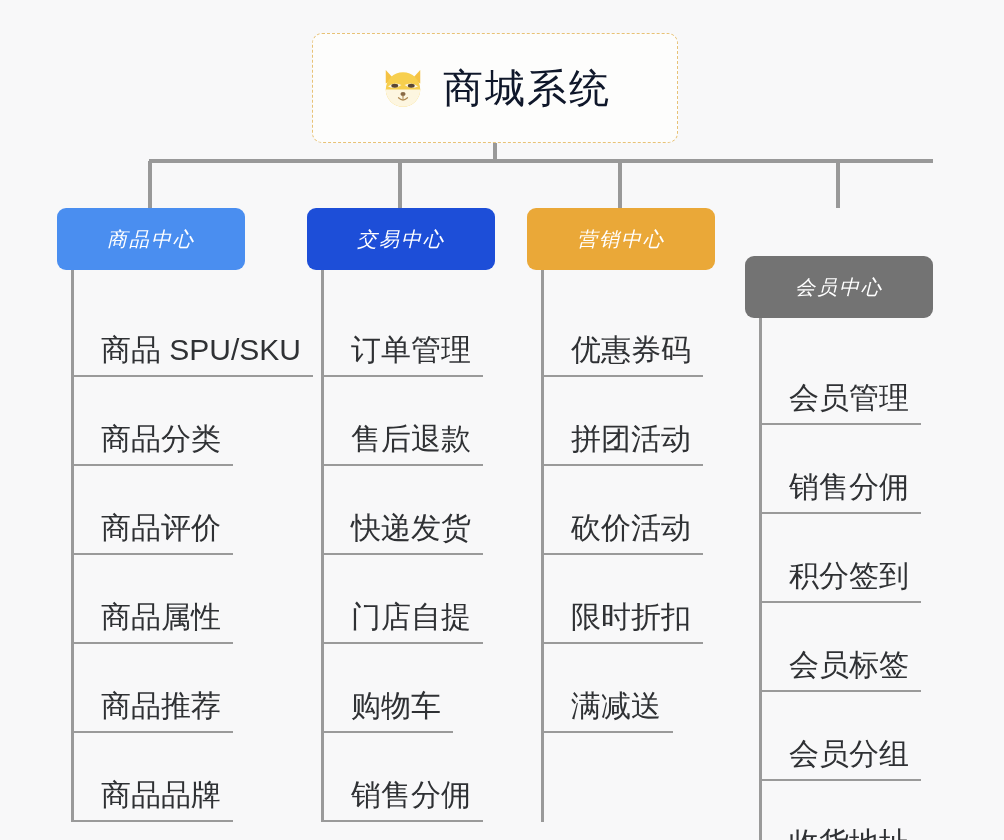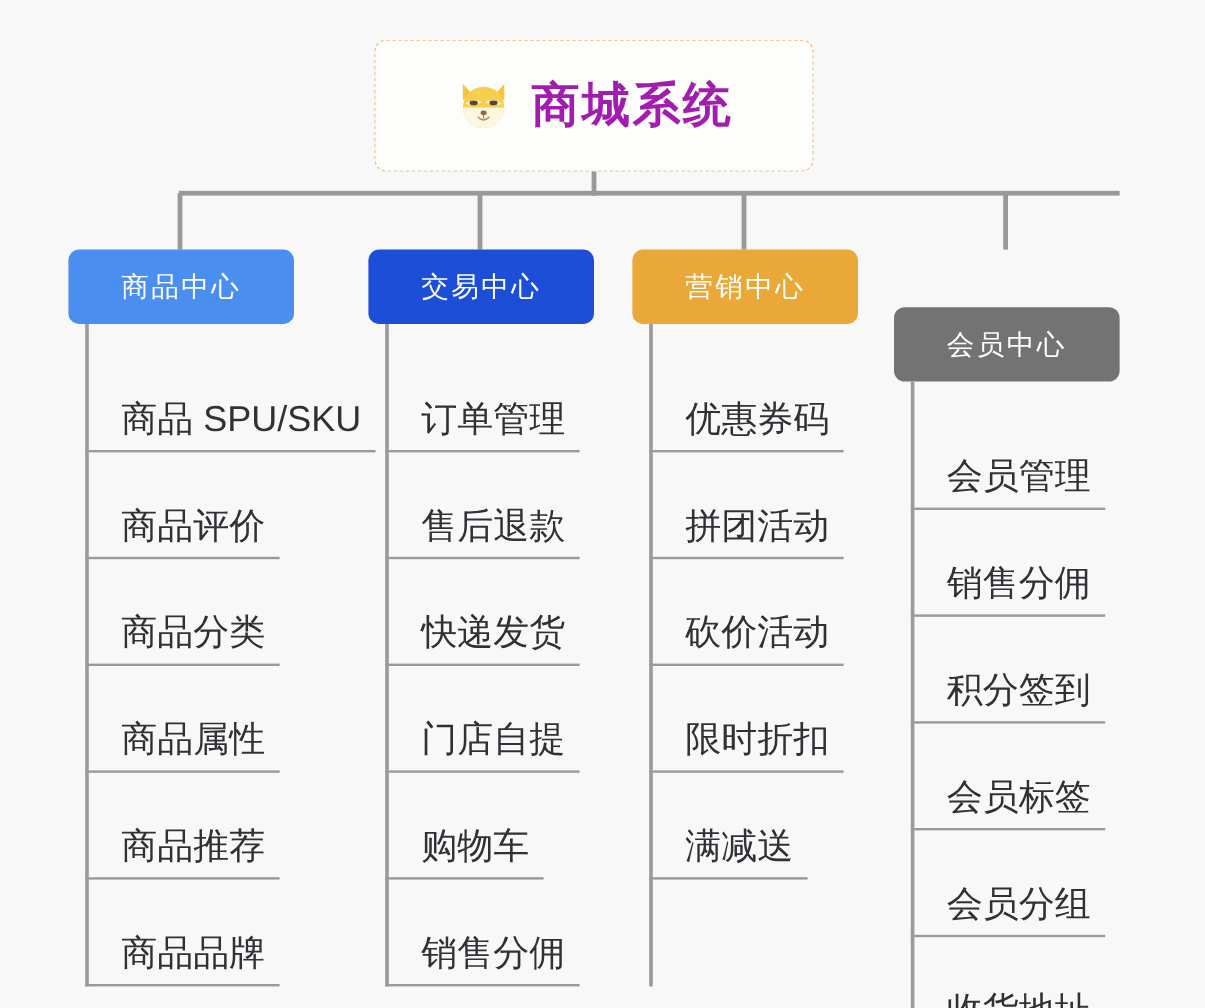--- a/index.html
+++ b/index.html
@@ -95,23 +95,24 @@
   .cat-header {
     position: relative;
     width: 100%;
     height: 62px;
     box-sizing: border-box;
     border-radius: 9px;
     display: flex;
     align-items: center;
     justify-content: center;
     color: #ffffff;
-    font-size: 23px;
+    font-size: 20px;
     letter-spacing: 2px;
     white-space: nowrap;
+    font-style: italic;
   }
 
   
   .children {
     position: relative;
     margin-top: 0;
     padding-top: 18px;
   }
   
   .spine {
@@ -152,41 +153,41 @@
       <circle cx="32" cy="34" r="23" fill="#f7cf4e"></circle>
       <path d="M32 57 A23 23 0 0 0 55 34 L9 34 A23 23 0 0 0 32 57 Z" fill="#fdf6e0"></path>
       <path d="M12 30 q8 -7 18 -2 q-8 6 -18 2 Z" fill="#fdf8e8"></path>
       <path d="M52 30 q-8 -7 -18 -2 q8 6 18 2 Z" fill="#fdf8e8"></path>
       <ellipse cx="21" cy="29" rx="4.6" ry="2.6" fill="#5a4632"></ellipse>
       <ellipse cx="43" cy="29" rx="4.6" ry="2.6" fill="#5a4632"></ellipse>
       <ellipse cx="32" cy="40" rx="3.4" ry="2.6" fill="#8a6a45"></ellipse>
       <path d="M26 45 q6 6 12 0" stroke="#b08b55" stroke-width="1.6" fill="none" stroke-linecap="round"></path>
       <path d="M32 43 L32 46" stroke="#b08b55" stroke-width="1.4" stroke-linecap="round"></path>
     </svg>
-    <span class="root-title" style="color: #a21caf; font-weight: bold;">商城系统</span>
+    <span class="root-title" style="color: #0f172a;">商城系统</span>
   </div>
 
   <div class="line line-v root-stub" style="background: rgb(153, 153, 153);"></div>
   <div class="line line-h bus" style="background: rgb(153, 153, 153);"></div>
 
   <div class="col col-0">
     <div class="col-drop" style="background: rgb(153, 153, 153);"></div>
     <div class="cat-header" style="background: rgb(74, 142, 240);">
       <span>商品中心</span>
     </div>
     <div class="children">
       <div class="spine" style="height: 552px;"></div>
       <div class="leaf">
           <span class="leaf-inner">商品 SPU/SKU</span>
         </div>
       <div class="leaf">
+          <span class="leaf-inner">商品分类</span>
+        </div>
+      <div class="leaf">
           <span class="leaf-inner">商品评价</span>
-        </div>
-      <div class="leaf">
-          <span class="leaf-inner">商品分类</span>
         </div>
       <div class="leaf">
           <span class="leaf-inner">商品属性</span>
         </div>
       <div class="leaf">
           <span class="leaf-inner">商品推荐</span>
         </div>
       <div class="leaf">
           <span class="leaf-inner">商品品牌</span>
         </div>

